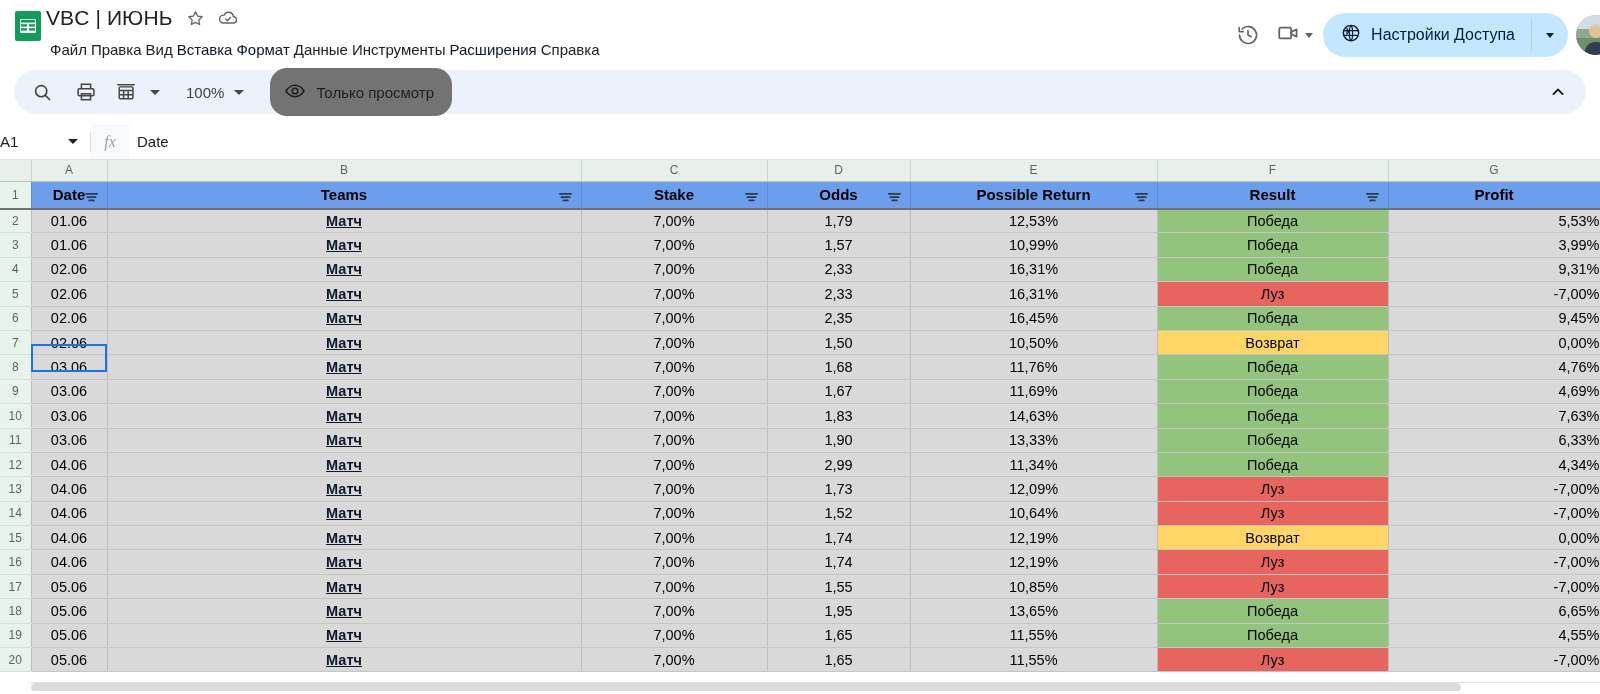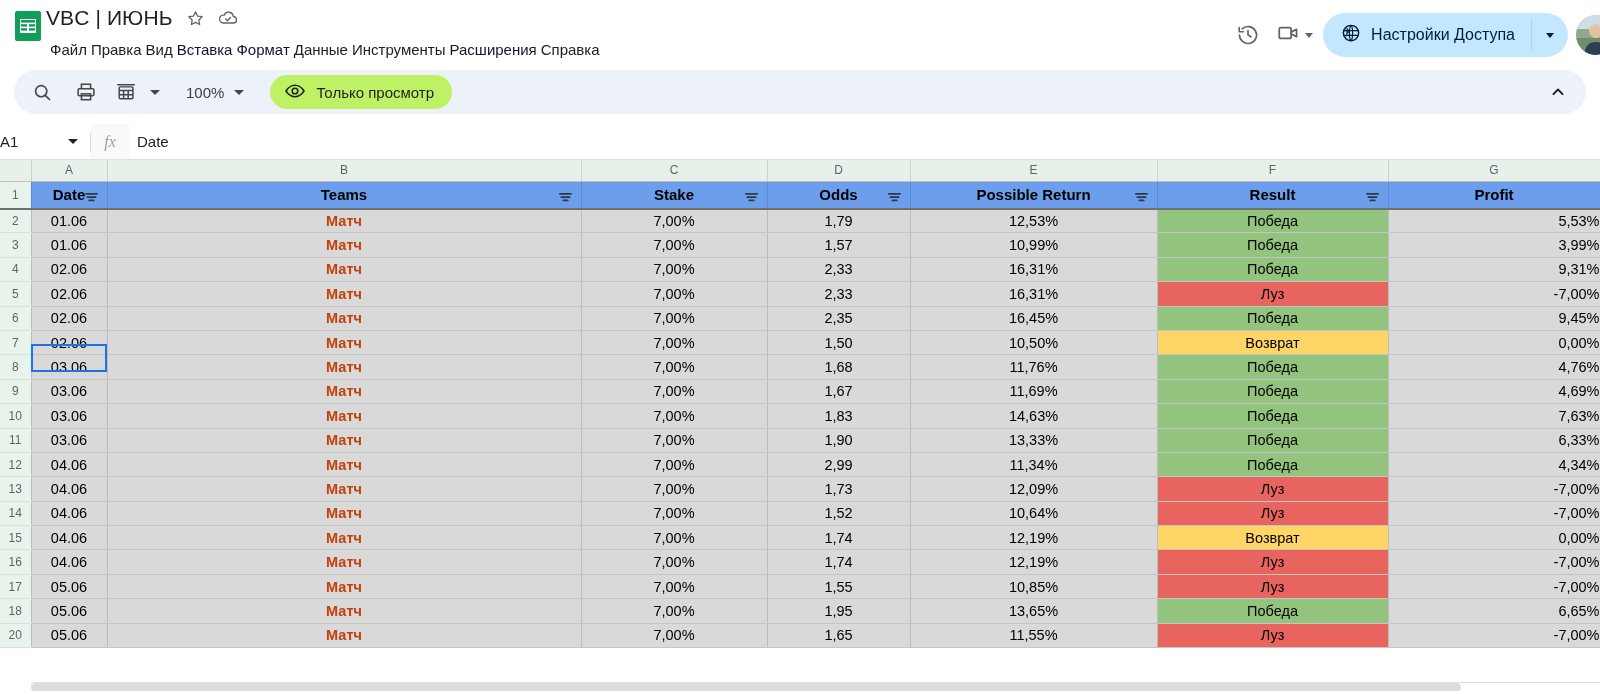--- a/index.html
+++ b/index.html
@@ -172,22 +172,22 @@
   .caret-tb {
     width: 0; height: 0;
     border-left: 5px solid transparent;
     border-right: 5px solid transparent;
     border-top: 5px solid #444746;
     margin: 0 8px 0 4px;
   }
   .viewonly {
     display: flex; align-items: center;
     gap: 10px;
-    height: 34px;
-    background: #bef264;
+    height: 48px;
+    background: #737373;
     border-radius: 17px;
     padding: 0 18px 0 14px;
     margin-left: 14px;
     cursor: pointer;
   }
   .viewonly span {
     font-size: 15px;
     color: #1f1f1f;
     white-space: nowrap;
   }
@@ -347,21 +347,22 @@
   tr.data-row td.rowhdr {
     background: #e8f3ec;
     border-bottom: 1px solid #d7e2da;
     font-size: 12px;
     color: #5f6368;
     text-align: center;
   }
   td.c-date { text-align: center; font-weight: bold; }
   td.c-team { text-align: center; }
   td.c-team a {
-    color: #c2410c;
+    color: #0f172a;
+    text-decoration: underline;
     font-weight: bold;
     font-size: 14.5px;
     cursor: pointer;
   }
   td.c-stake { text-align: center; font-weight: bold; }
   td.c-odds  { text-align: center; font-weight: bold; }
   td.c-ret   { text-align: center; font-weight: bold; }
   td.c-res   { text-align: center; font-weight: bold; }
   td.c-profit{ text-align: right; padding-right: 12px; }
 
@@ -807,20 +808,30 @@
           <td class="rowhdr">18</td>
           <td class="c-date">05.06</td>
           <td class="c-team"><a>Матч</a></td>
           <td class="c-stake">7,00%</td>
           <td class="c-odds">1,95</td>
           <td class="c-ret">13,65%</td>
           <td class="c-res res-win">Победа</td>
           <td class="c-profit">6,65%</td>
         </tr>
         <tr class="data-row">
+          <td class="rowhdr">19</td>
+          <td class="c-date">05.06</td>
+          <td class="c-team"><a>Матч</a></td>
+          <td class="c-stake">7,00%</td>
+          <td class="c-odds">1,65</td>
+          <td class="c-ret">11,55%</td>
+          <td class="c-res res-win">Победа</td>
+          <td class="c-profit">4,55%</td>
+        </tr>
+        <tr class="data-row">
           <td class="rowhdr">20</td>
           <td class="c-date">05.06</td>
           <td class="c-team"><a>Матч</a></td>
           <td class="c-stake">7,00%</td>
           <td class="c-odds">1,65</td>
           <td class="c-ret">11,55%</td>
           <td class="c-res res-loss">Луз</td>
           <td class="c-profit">-7,00%</td>
         </tr>
       </tbody>

